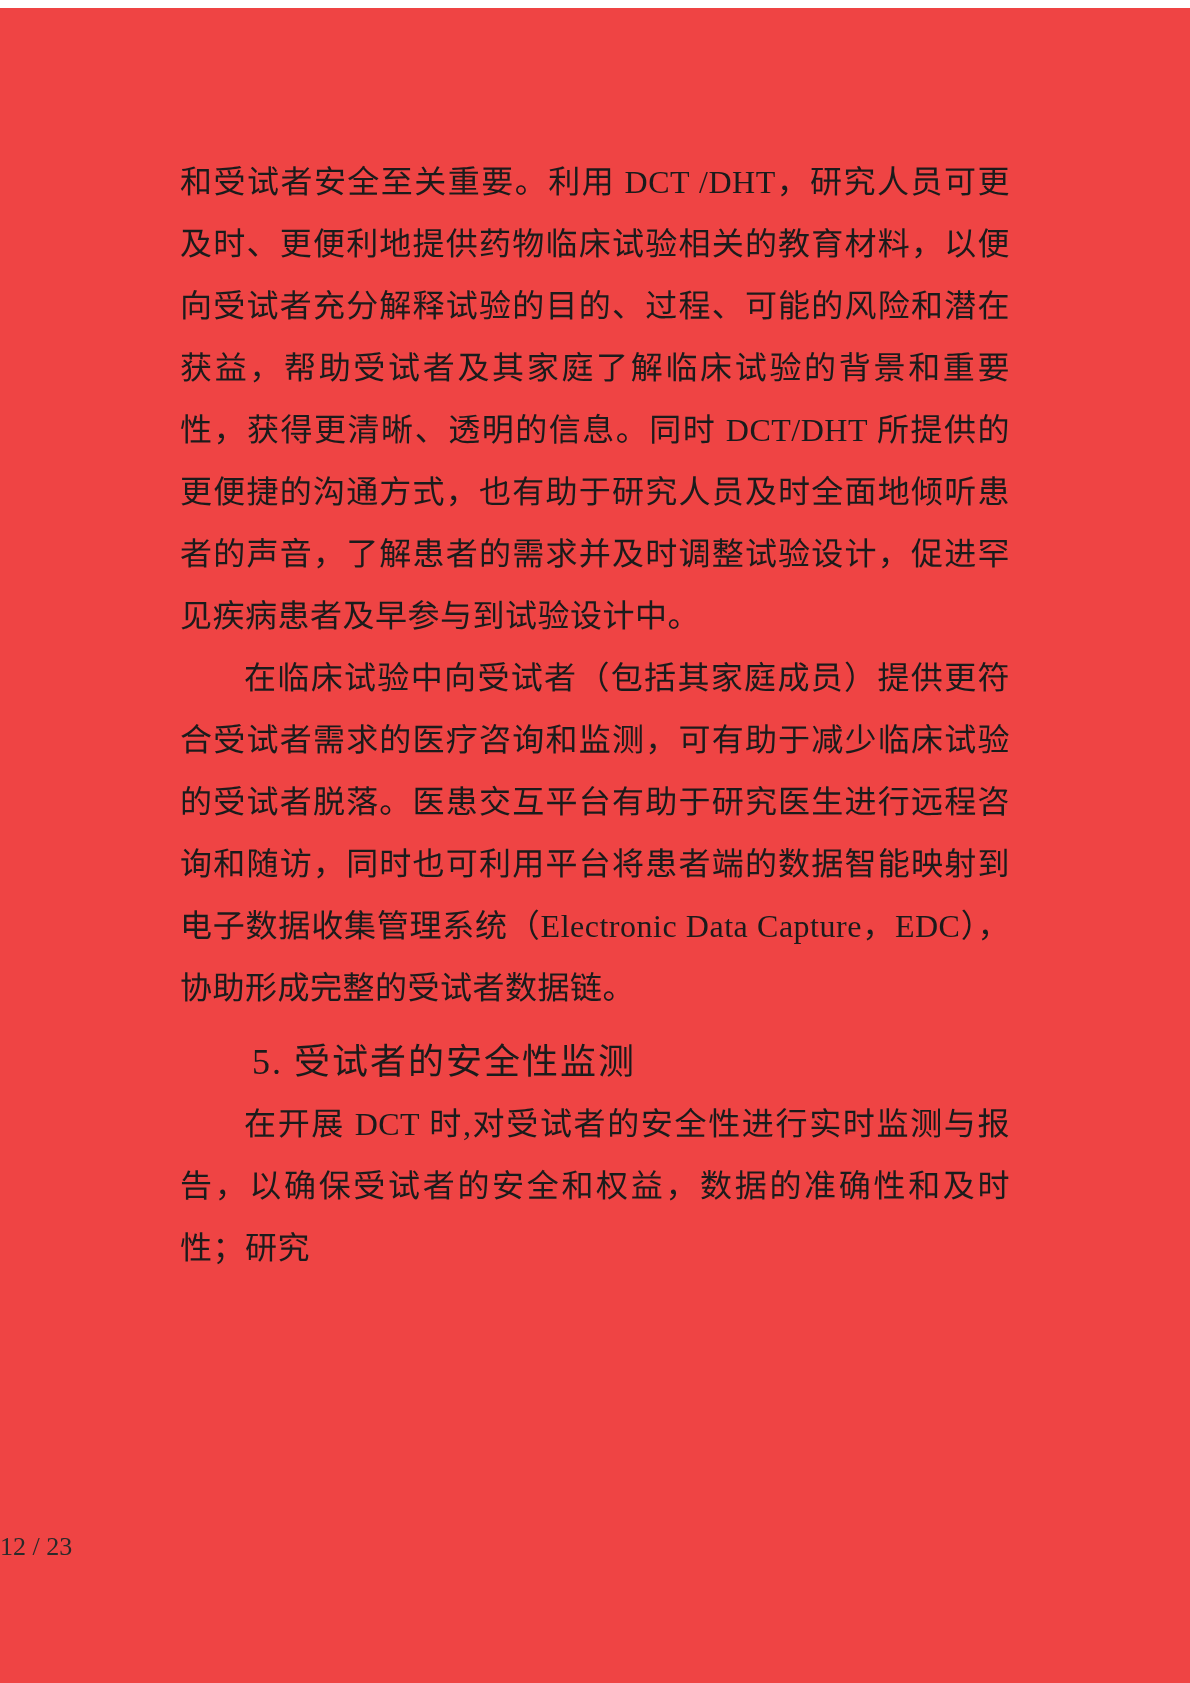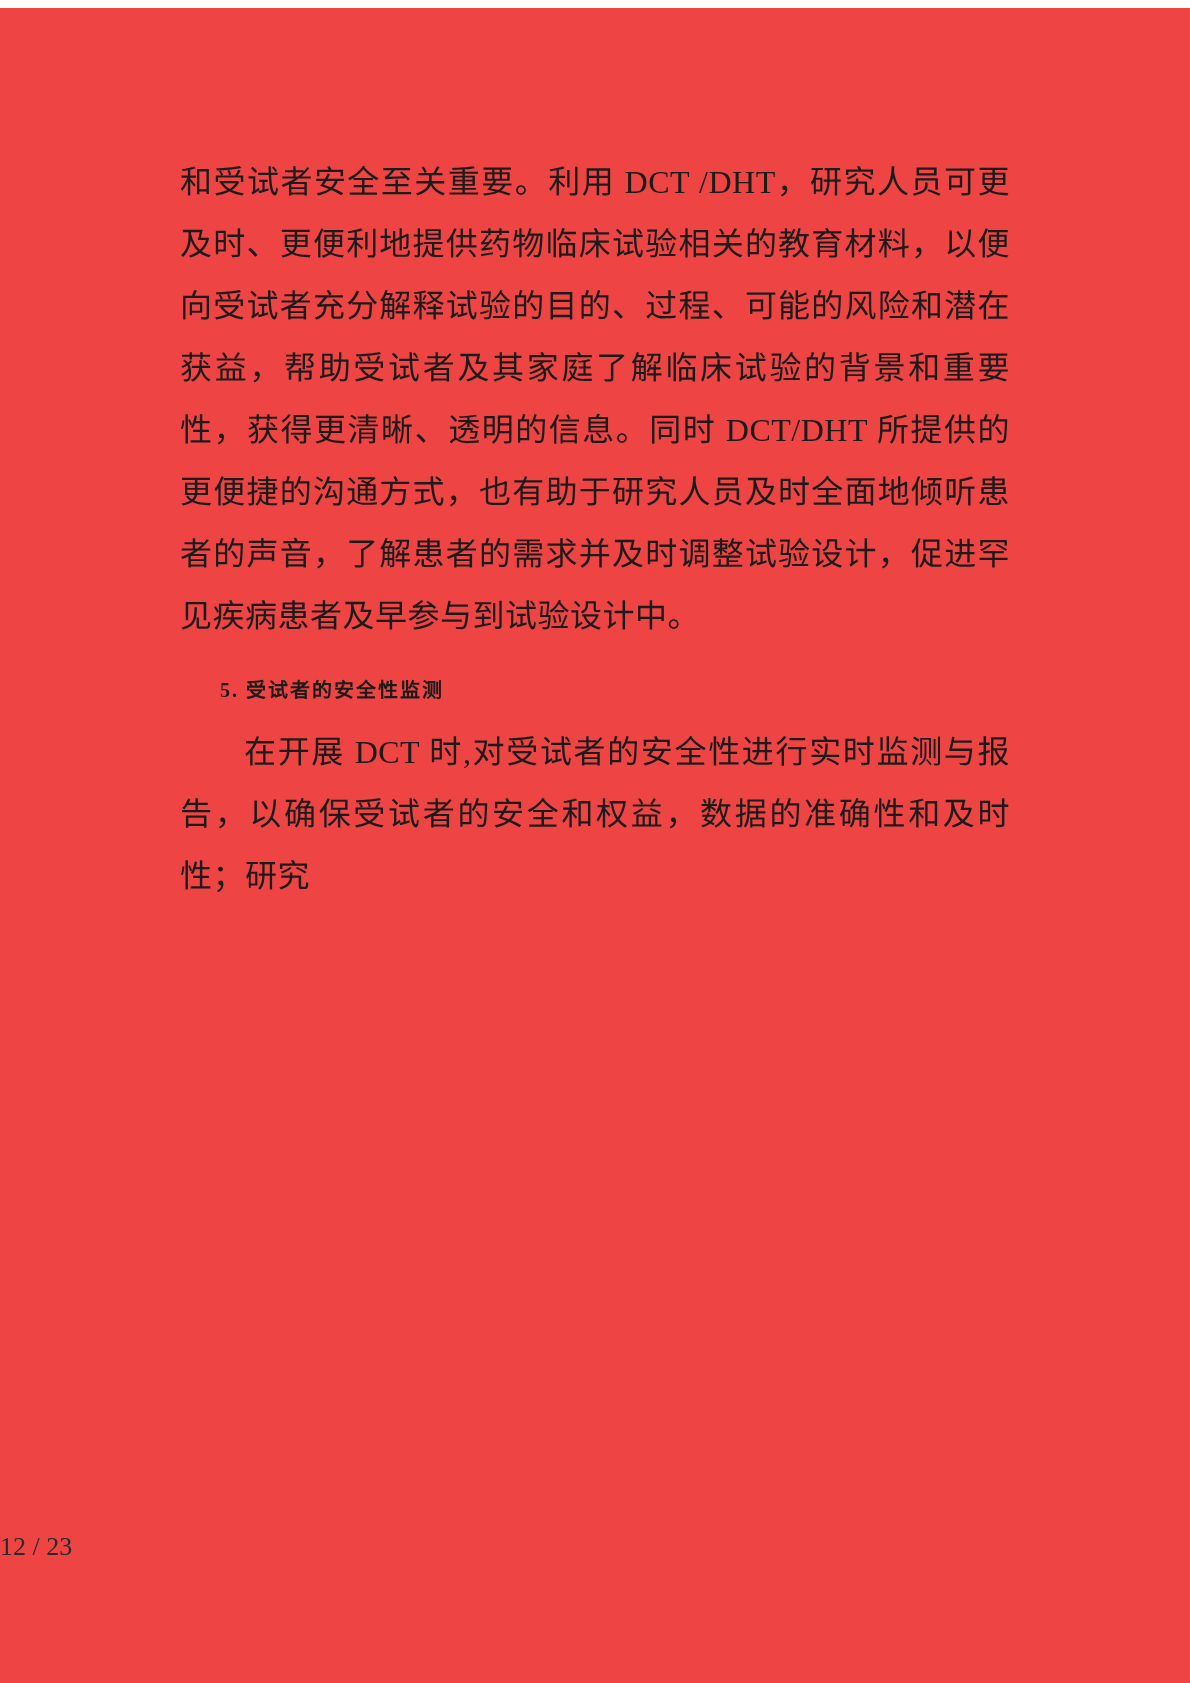--- a/index.html
+++ b/index.html
@@ -25,23 +25,23 @@
   }
   .para {
     font-size: 32px;
     line-height: 62px;
     text-align: justify;
     text-justify: inter-character;
     letter-spacing: 0.5px;
   }
   .para.indent { text-indent: 2em; }
   .section-heading {
-    font-size: 20px;
+    font-size: 36px;
     line-height: 62px;
-    font-weight: bold;
+    font-weight: normal;
     text-indent: 2em;
     margin-top: 12px;
     color: #1b1b1b;
     
     letter-spacing: 2px;
   }
   .page-footer {
     position: absolute;
     top: 1524px;
     left: 0;
@@ -53,20 +53,21 @@
 </style>
 </head>
 <body>
 
 <div class="page">
 
   <main class="doc-body">
 
     <p class="para">和受试者安全至关重要。利用 DCT /DHT，研究人员可更及时、更便利地提供药物临床试验相关的教育材料，以便向受试者充分解释试验的目的、过程、可能的风险和潜在获益，帮助受试者及其家庭了解临床试验的背景和重要性，获得更清晰、透明的信息。同时 DCT/DHT 所提供的更便捷的沟通方式，也有助于研究人员及时全面地倾听患者的声音，了解患者的需求并及时调整试验设计，促进罕见疾病患者及早参与到试验设计中。</p>
 
+    <p class="para indent">在临床试验中向受试者（包括其家庭成员）提供更符合受试者需求的医疗咨询和监测，可有助于减少临床试验的受试者脱落。医患交互平台有助于研究医生进行远程咨询和随访，同时也可利用平台将患者端的数据智能映射到电子数据收集管理系统（Electronic Data Capture，EDC），协助形成完整的受试者数据链。</p>
 
     <h3 class="section-heading">5. 受试者的安全性监测</h3>
 
 
     <p class="para indent">在开展 DCT 时,对受试者的安全性进行实时监测与报告，以确保受试者的安全和权益，数据的准确性和及时性；研究</p>
 
   </main>
 
   <footer class="page-footer">
     <span>12 / 23</span>

